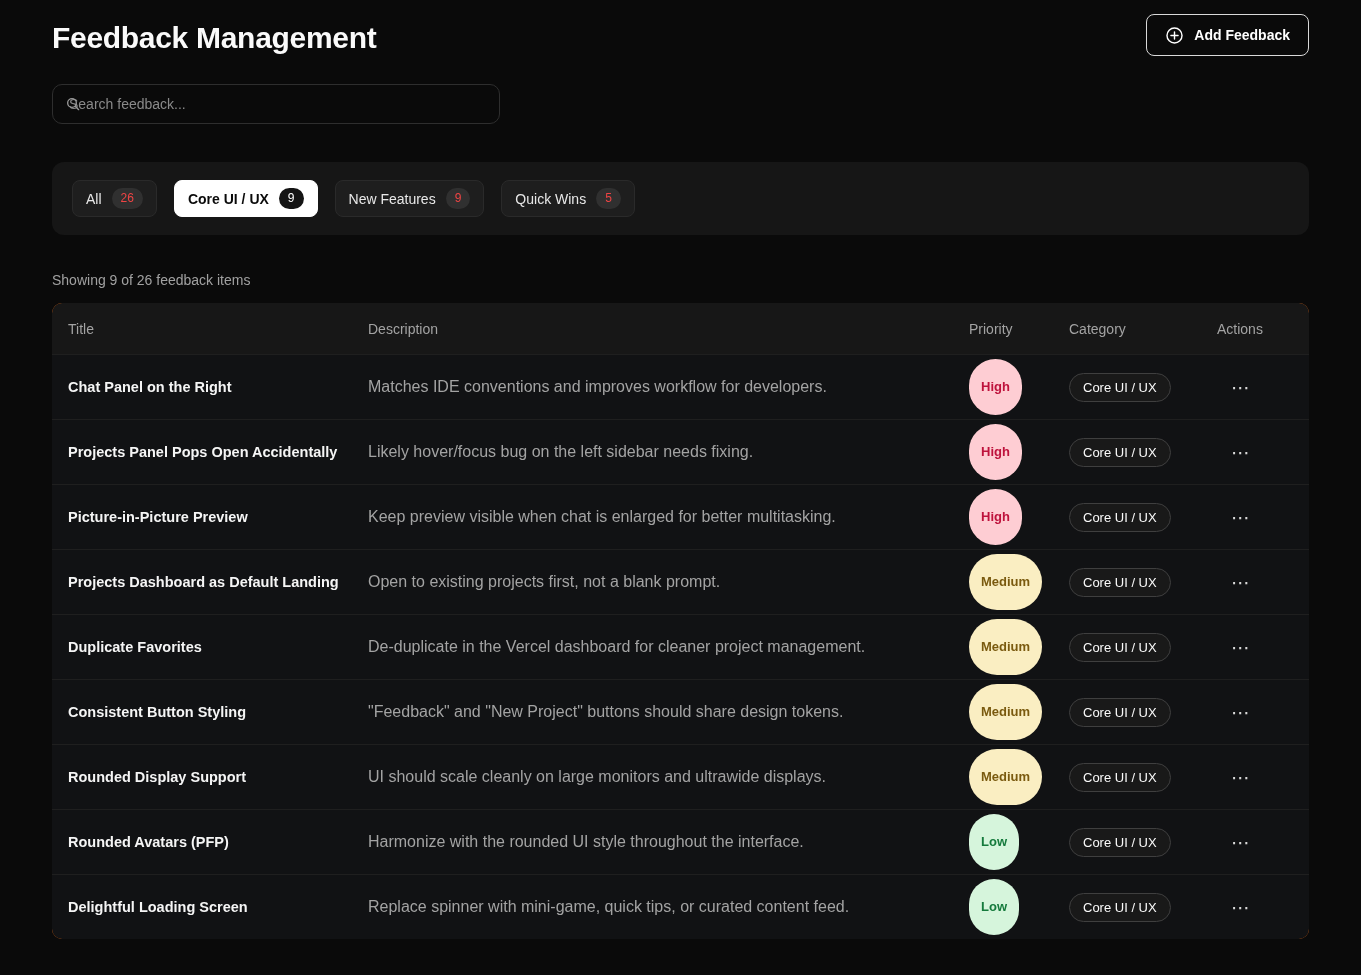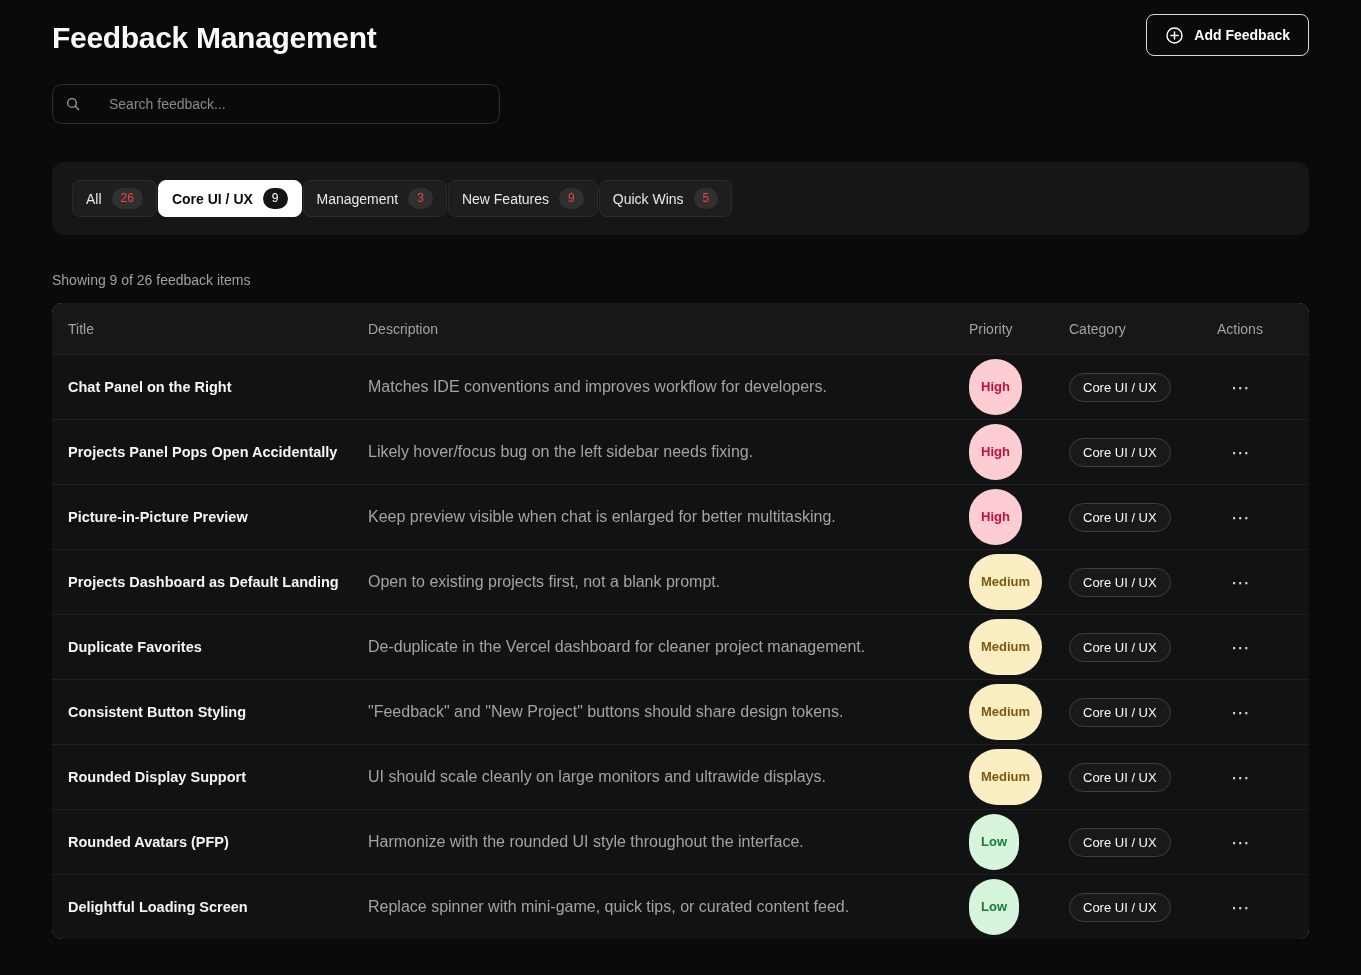--- a/index.html
+++ b/index.html
@@ -25,29 +25,29 @@
   }
   .add-btn svg { display: block; }
 
   
   .search-wrap { margin-top: 28px; position: relative; width: 448px; }
   .search-wrap svg { position: absolute; left: 13px; top: 12px; }
   .search-input {
     width: 100%; height: 40px;
     background: transparent; color: #e5e5e5;
     border: 1px solid #2e2e2e; border-radius: 10px;
-    padding: 0 12px 0 56px; font-size: 14px;
+    padding: 0 12px 0 16px; font-size: 14px;
     font-family: "Liberation Sans", sans-serif; outline: none;
   }
   .search-input::placeholder { color: #8a8a8a; }
 
   
   .filter-bar {
     margin-top: 38px; background: #161616; border-radius: 12px;
-    padding: 18px 20px; display: flex; gap: 1px; align-items: center;
+    padding: 18px 20px; display: flex; gap: 17px; align-items: center;
   }
   .tab {
     display: flex; align-items: center; gap: 10px;
     height: 37px; padding: 0 13px;
     border-radius: 8px; background: #1e1e1e; border: 1px solid #2a2a2a;
     color: #e8e8e8; font-size: 14px; font-weight: 500; cursor: pointer;
     font-family: "Liberation Sans", sans-serif;
   }
   .tab.active { background: #ffffff; color: #0a0a0a; border-color: #ffffff; font-weight: 600; }
   .tab-count {
@@ -124,24 +124,20 @@
   <div class="filter-bar">
       <button class="tab">
         <span class="tab-label">All</span>
         <span class="tab-count">26</span>
       </button>
       <button class="tab active">
         <span class="tab-label">Core UI / UX</span>
         <span class="tab-count">9</span>
       </button>
       <button class="tab">
-        <span class="tab-label">Management</span>
-        <span class="tab-count">3</span>
-      </button>
-      <button class="tab">
         <span class="tab-label">New Features</span>
         <span class="tab-count">9</span>
       </button>
       <button class="tab">
         <span class="tab-label">Quick Wins</span>
         <span class="tab-count">5</span>
       </button>
     </div>
 
   <div class="showing">Showing 9 of 26 feedback items</div>

